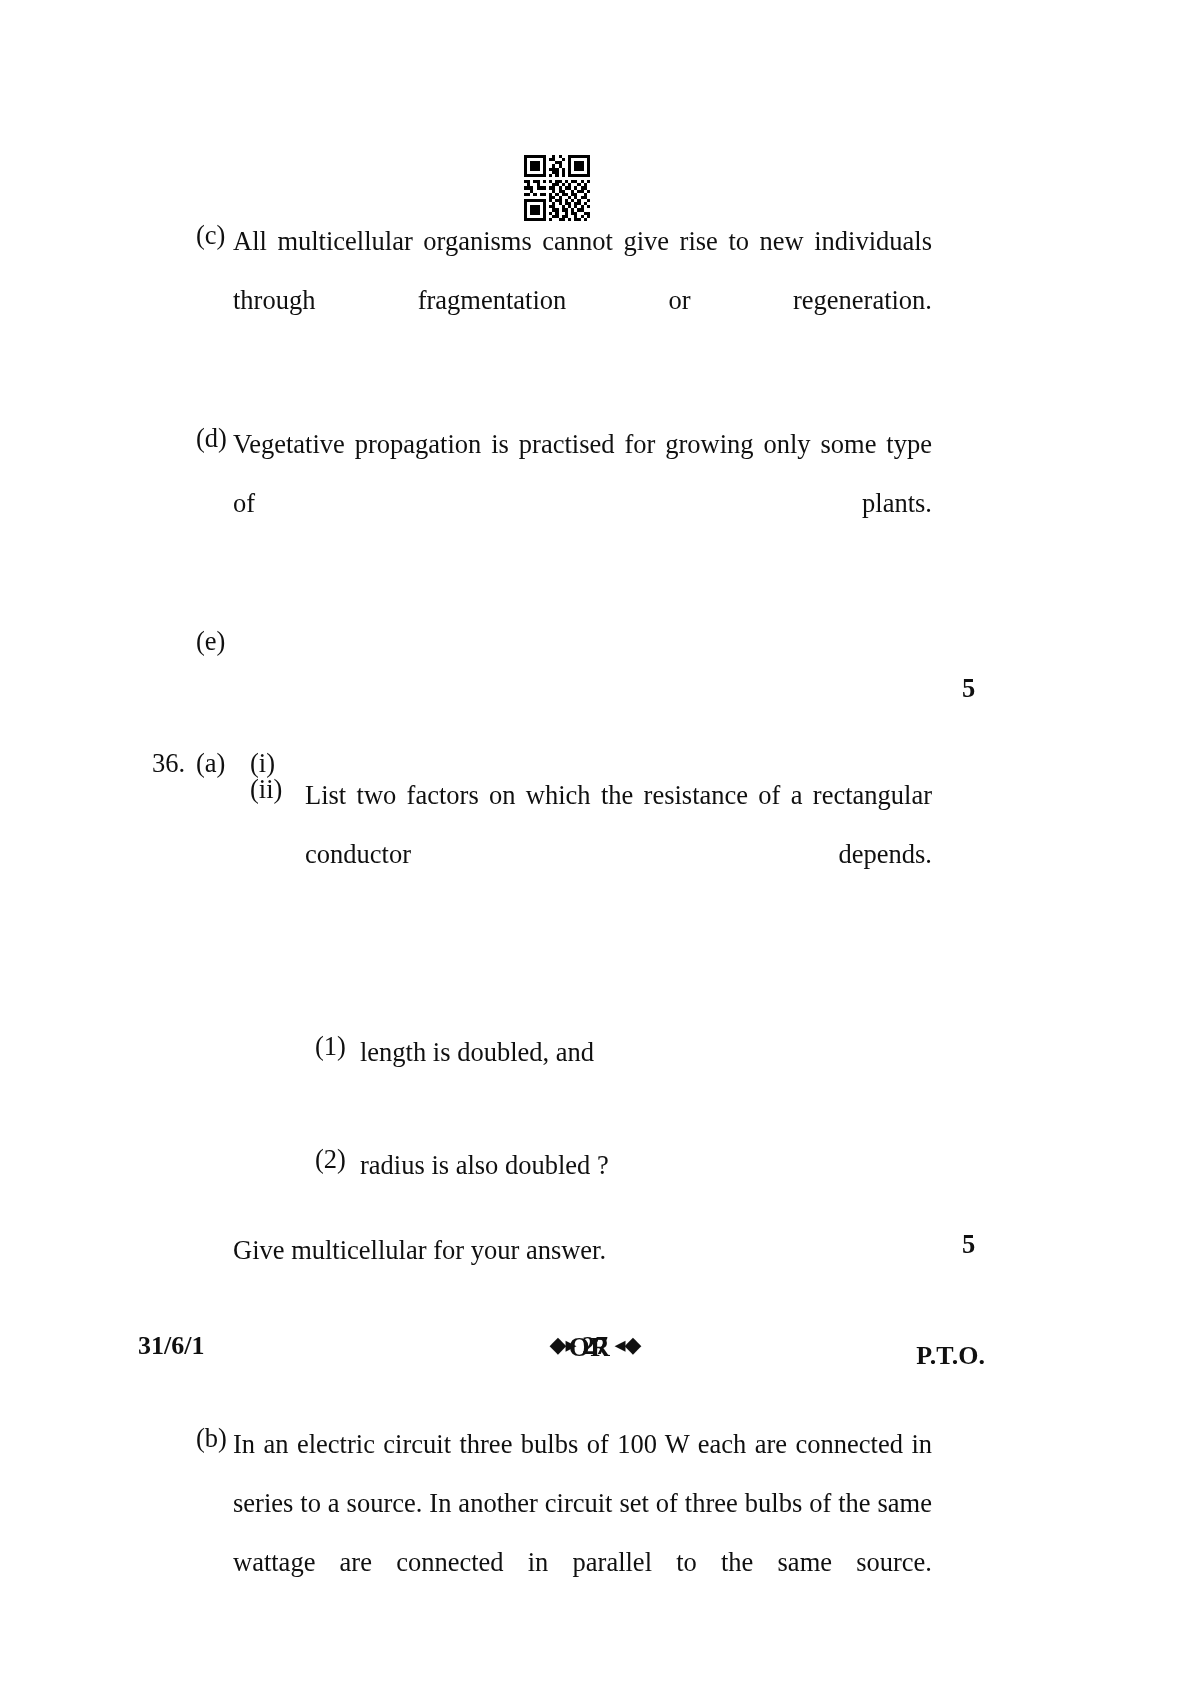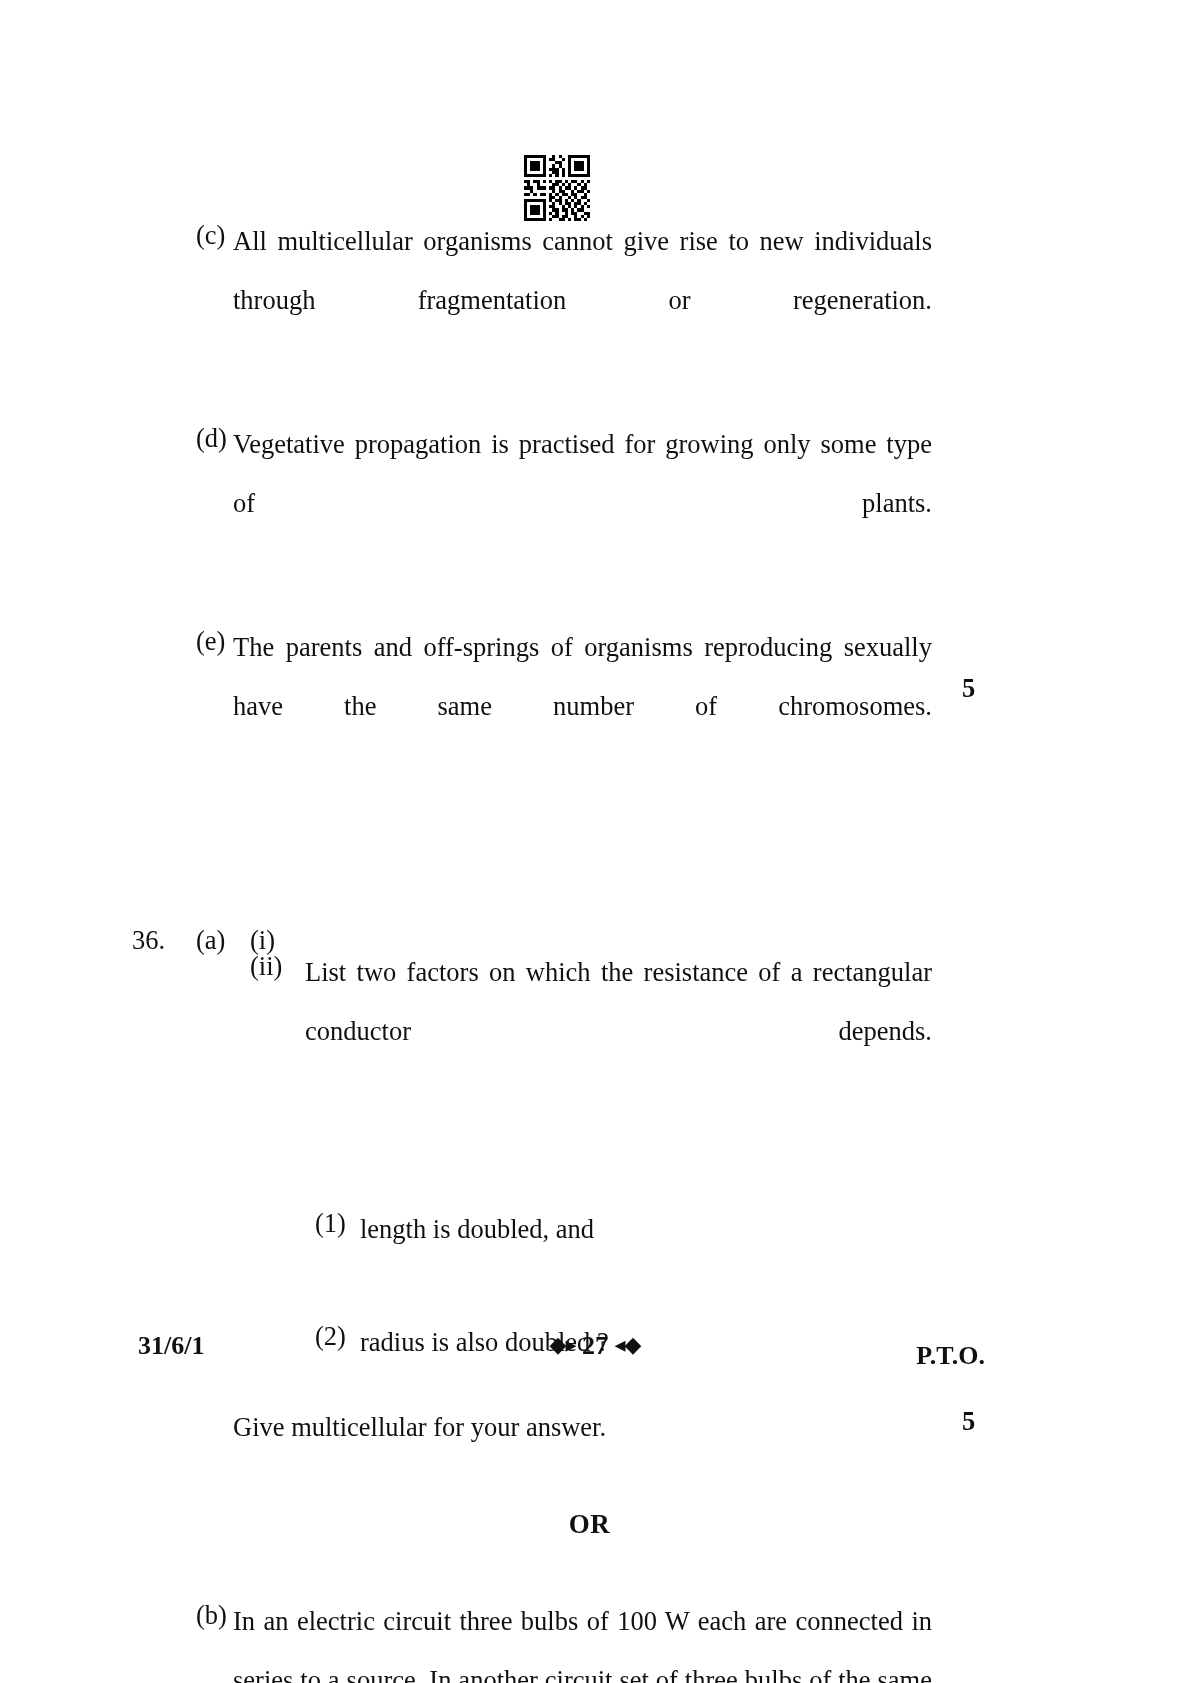--- a/index.html
+++ b/index.html
@@ -43,21 +43,21 @@
   }
 
   
   .lbl {
     position: absolute;
     top: 0;
     font-size: 26.5px;
     line-height: 47px;
     white-space: nowrap;
   }
-  .lbl-qno   { left: 132px; text-align: right; }
+  .lbl-qno   { left: 152px; text-align: right; }
   .lbl-alpha { left: 196px; }
   .lbl-roman { left: 250px; }
   .lbl-num   { left: 315px; }
 
   
   .para {
     font-size: 26.5px;
     line-height: 59px;
     text-align: justify;
     text-justify: inter-word;
@@ -283,21 +283,20 @@
 
     <div class="row blk">
       <span class="lbl lbl-alpha">(d)</span>
       <div class="para ind-233">Vegetative propagation is practised for growing only some type of plants.</div>
     </div>
 
     <div class="gap-sm"></div>
 
     <div class="row blk">
       <span class="lbl lbl-alpha">(e)</span>
-      <div class="para ind-233">The parents and off-springs of organisms reproducing sexually have the same number of chromosomes.</div>
       <div class="marks" style="top:47px;">
           <span>5</span>
         </div>
     </div>
 
     <div class="gap-lg"></div>
     <div class="gap-md"></div>
 
     <div class="row blk">
       <span class="lbl lbl-qno">36.</span>

